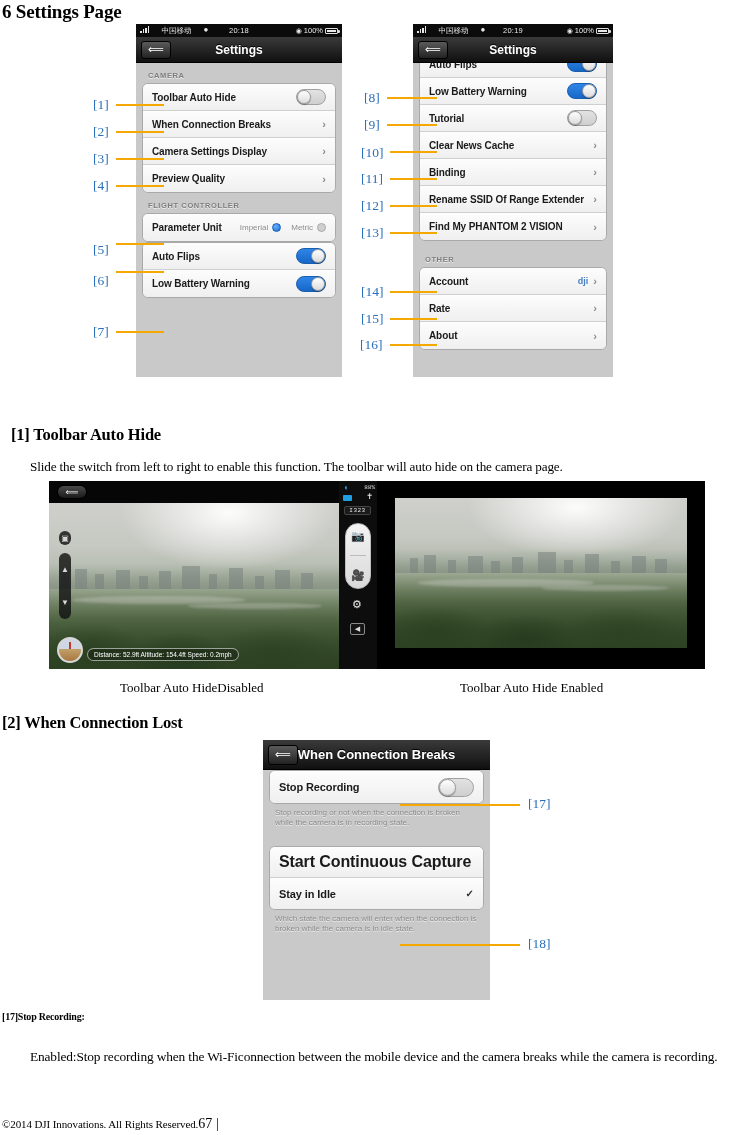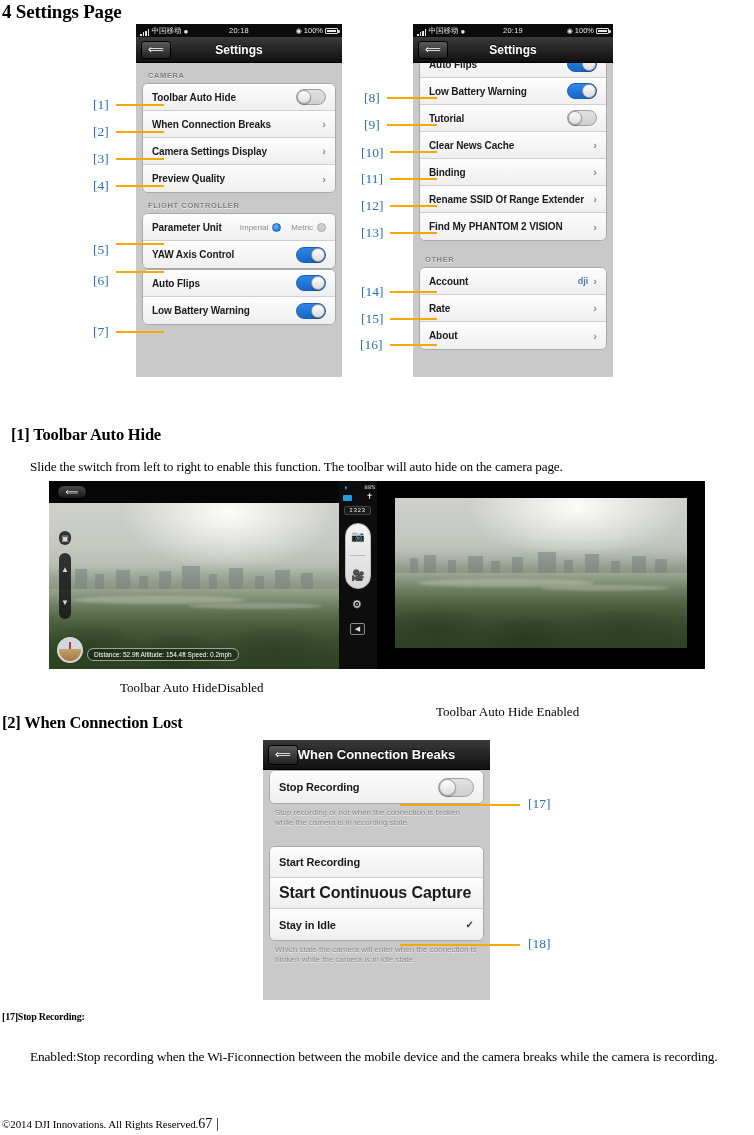--- a/index.html
+++ b/index.html
@@ -77,21 +77,21 @@
     height:13px;
     background:#0b0b0b;
     color:#e8e8e8;
     font-family:"Liberation Sans", sans-serif;
     font-size:7.5px;
     display:flex;
     align-items:center;
     padding:0 4px;
     position:relative;
   }
-  .sb-left { display:flex; align-items:flex-end; gap:2px; }
+  .sb-left { display:flex; align-items:flex-start; gap:12px; }
   .sb-center {
     position:absolute; left:0; right:0; text-align:center;
     font-size:7.5px; letter-spacing:0.2px;
   }
   .sb-right {
     margin-left:auto; display:flex; align-items:center; gap:2px;
     position:relative; z-index:2;
   }
   .sig-bars { display:inline-flex; align-items:flex-end; gap:1px; height:7px; }
   .sig-bars i { width:1.6px; background:#e8e8e8; display:block; }
@@ -310,21 +310,21 @@
     border:2px solid #d8d8d8;
   }
   .attitude::after{
     content:""; position:absolute; left:50%; top:12%;
     width:2px; height:34%; background:#c0392b; transform:translateX(-50%);
   }
 </style>
 </head>
 <body>
 
-<div class="h1" style="left:2px; top:1px;">4 Settings Page</div>
+<div class="h1" style="left:2px; top:1px;">6 Settings Page</div>
 
 <div class="phone" id="phone-left" style="left:136px; top:24px; width:206px; height:353px;">
 
   <div class="statusbar">
     <span class="sb-left">
       <span class="sig-bars">
           <i></i>
           <i></i>
           <i></i>
           <i></i>
@@ -375,27 +375,20 @@
 
     <div class="group-hdr">FLIGHT CONTROLLER</div>
     <div class="group">
       <div class="row">
         <span class="label">Parameter Unit</span>
         <span class="spacer"></span>
         <span class="radio-label">Imperial</span>
         <span class="radio sel"></span>
         <span class="radio-label">Metric</span>
         <span class="radio" style="margin-right:0;"></span>
-      </div>
-      <div class="row">
-        <span class="label">YAW Axis Control</span>
-        <span class="spacer"></span>
-        <span class="sw on">
-            <span class="knob"></span>
-          </span>
       </div>
     </div>
 
     <div class="group">
       <div class="row">
         <span class="label">Auto Flips</span>
         <span class="spacer"></span>
         <span class="sw on">
             <span class="knob"></span>
           </span>
@@ -614,21 +607,21 @@
         <div class="bldg" style="left:89%; width:4%;  height:60%;"></div>
       </div>
       <div class="road" style="left:8%;  top:54%; width:60%; height:5%;"></div>
       <div class="road" style="left:50%; top:58%; width:44%; height:4%;"></div>
       <div class="foliage" style="height:50%;"></div>
     </div>
   </div>
 </div>
 
 <div class="caption" style="left:120px; top:680px;">Toolbar Auto HideDisabled</div>
-<div class="caption" style="left:436px; top:680px;margin-top:24px;">Toolbar Auto Hide Enabled</div>
+<div class="caption" style="left:460px; top:680px;">Toolbar Auto Hide Enabled</div>
 
 <div class="h2" style="left:2px; top:713px;">[2] When Connection Lost</div>
 
 <div class="phone" id="phone-connection" style="left:263px; top:740px; width:227px; height:260px; background:#c9c9c9;">
   <div class="navbar" style="height:30px;">
     <div class="back-btn" style="height:20px;">⟸</div>
     <div class="title" style="font-size:13px;">When Connection Breaks</div>
   </div>
 
   <div class="scroll" style="height:calc(100% - 30px); ">
@@ -638,23 +631,20 @@
         <span class="spacer"></span>
         <span class="sw" style="width:36px;height:19px;border-radius:10px;">
           <span class="knob" style="width:17px;height:17px;"></span>
         </span>
       </div>
     </div>
     <div class="note">Stop recording or not when the connection is broken while the camera is in recording state.</div>
 
     <div class="group" style="margin-top:18px;">
       <div class="row" style="height:31px;">
-        <span class="label" style="font-size:11px;">Start Recording</span>
-      </div>
-      <div class="row" style="height:31px;">
         <span class="label" style="font-size:16px;">Start Continuous Capture</span>
       </div>
       <div class="row" style="height:31px;">
         <span class="label" style="font-size:11px;">Stay in Idle</span>
         <span class="spacer"></span>
         <span class="check">✓</span>
       </div>
     </div>
     <div class="note">Which state the camera will enter when the connection is broken while the camera is in idle state.</div>
   </div>

